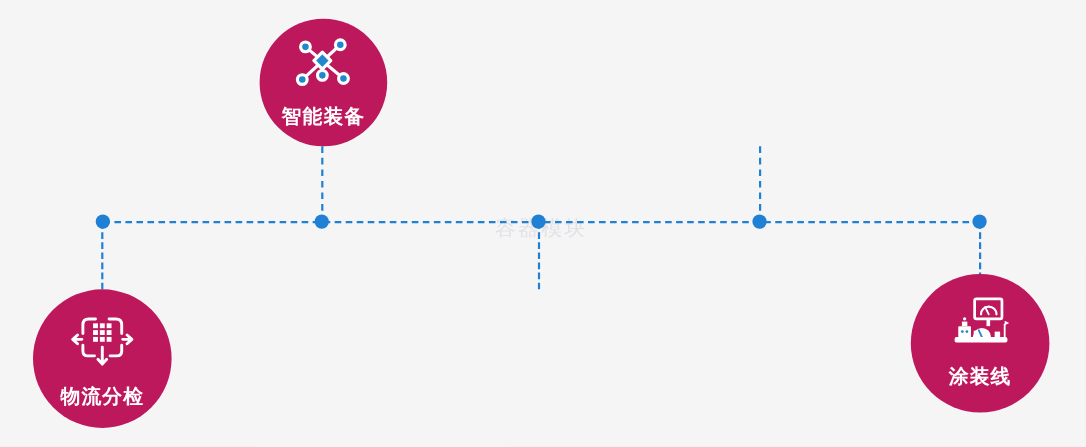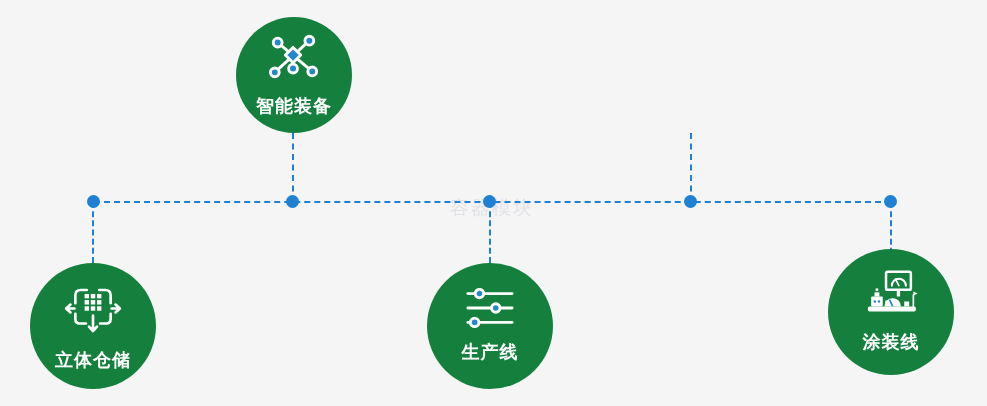--- a/index.html
+++ b/index.html
@@ -50,21 +50,21 @@
   }
   .d1{left:87px;top:195px;}
   .d2{left:286px;top:195px;}
   .d3{left:483px;top:195px;}
   .d4{left:684px;top:195px;}
   .d5{left:884px;top:195px;}
   
   .node{
     position:absolute;
     border-radius:50%;
-    background:#15803d;
+    background:#be185d;
     display:flex;
     flex-direction:column;
     align-items:center;
     justify-content:center;
     z-index:3;
   }
   .node-top{width:116px;height:116px;gap:13px;}
   .node-bottom{width:126px;height:126px;gap:12px;}
   .n-smart{left:236px;top:17px;}
   .n-warehouse{left:635px;top:17px;}
@@ -136,36 +136,23 @@
             <rect x="38.5" y="21.5" width="5" height="5"></rect>
           <rect x="24.5" y="28.5" width="5" height="5"></rect>
             <rect x="31.5" y="28.5" width="5" height="5"></rect>
             <rect x="38.5" y="28.5" width="5" height="5"></rect>
         </g>
         <path d="M13 31 H4 M8.5 26.5 L3.5 31 L8.5 35.5"></path>
         <path d="M55 31 H64 M59.5 26.5 L64.5 31 L59.5 35.5"></path>
         <path d="M34 39 V56 M29.5 51.5 L34 56.5 L38.5 51.5"></path>
       </svg>
     </span>
-    <span class="label">立体仓储</span>
+    <span class="label">物流分检</span>
   </div>
 
-  <div class="node node-bottom n-production">
-    <span class="icon">
-      <svg class="ic" width="48" height="40" viewBox="0 0 50 40" stroke-width="3.4">
-        <line x1="2" y1="5" x2="48" y2="5"></line>
-        <circle class="fillb" cx="14" cy="5" r="4.4" stroke="#ffffff"></circle>
-        <line x1="2" y1="20" x2="48" y2="20"></line>
-        <circle class="fillb" cx="31" cy="20" r="4.4" stroke="#ffffff"></circle>
-        <line x1="2" y1="35" x2="48" y2="35"></line>
-        <circle class="fillb" cx="9" cy="35" r="4.4" stroke="#ffffff"></circle>
-      </svg>
-    </span>
-    <span class="label">生产线</span>
-  </div>
 
   <div class="node node-bottom n-painting">
     <span class="icon">
       <svg class="ic" width="60" height="48" viewBox="0 0 72 58">
         <rect x="30" y="2" width="30" height="22" rx="2"></rect>
         <path d="M37 19 A8.5 8.5 0 0 1 54 19" stroke-width="2.4"></path>
         <line x1="45.5" y1="19" x2="41.5" y2="11" stroke-width="2"></line>
         <rect class="fillw" x="43" y="24" width="4" height="8"></rect>
         <rect class="fillw" x="12" y="32" width="14" height="12" rx="1"></rect>
         <rect class="fillw" x="16" y="27" width="6" height="5"></rect>

